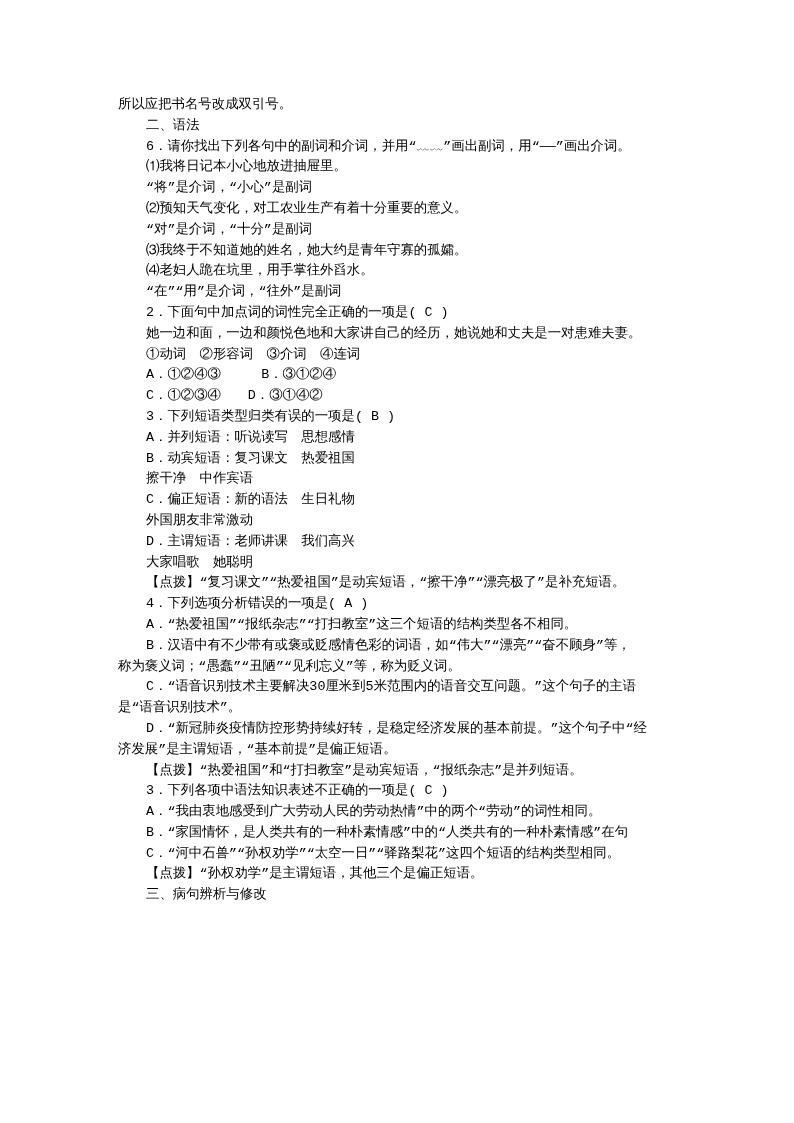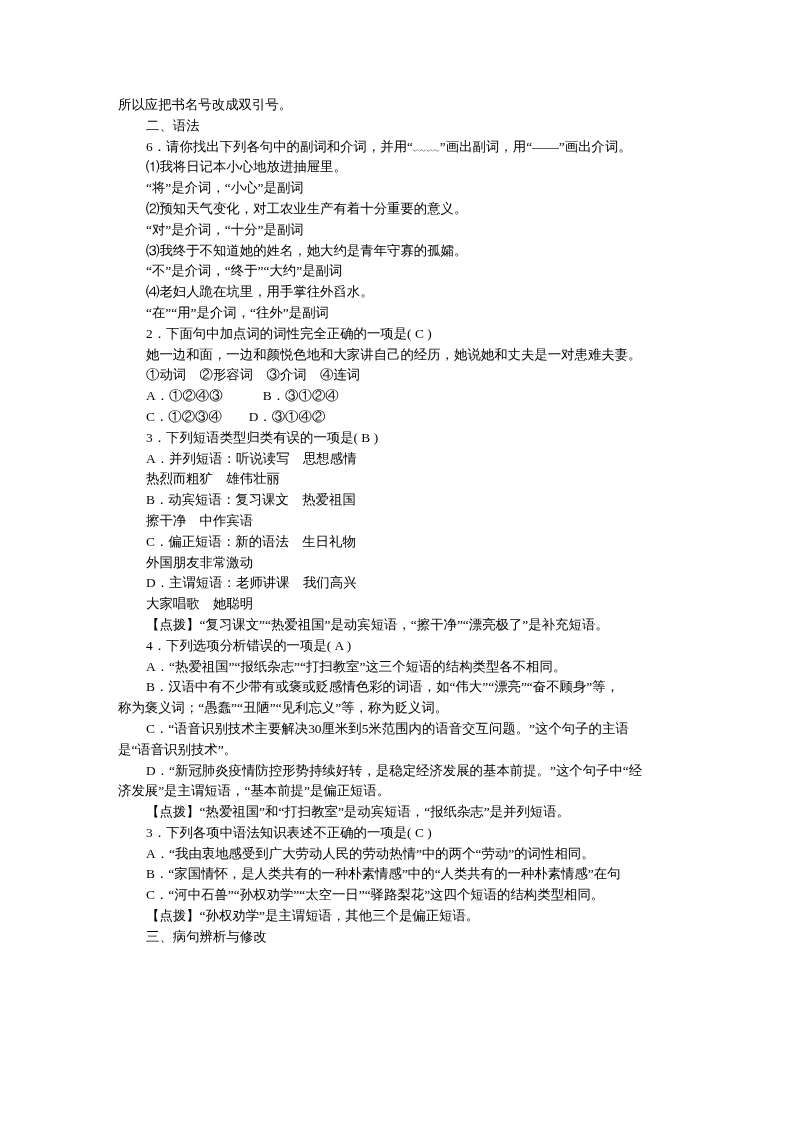--- a/index.html
+++ b/index.html
@@ -1,47 +1,45 @@
 <!DOCTYPE html>
 <html><head>
 <meta charset="utf-8">
 <style>
   html, body { margin: 0; padding: 0; background: #ffffff; }
   body { width: 794px; height: 1123px; position: relative; overflow: hidden; }
   .page {
     position: absolute; left: 118px; top: 95px; width: 560px;
-    font-family: Liberation Serif, serif; font-size: 13.4px; color: #000;
+    font-family: Liberation Mono, monospace; font-size: 13.4px; color: #000;
     line-height: 20.8px;
   }
   .line { white-space: nowrap; height: 20.8px; }
   .ind { padding-left: 28px; }
 </style>
 </head>
 <body>
 
 <div class="page" id="page">
     <div class="line">所以应把书名号改成双引号。</div>
     <div class="line ind">二、语法</div>
     <div class="line ind">6．请你找出下列各句中的副词和介词，并用“﹏﹏”画出副词，用“——”画出介词。</div>
     <div class="line ind">⑴我将日记本小心地放进抽屉里。</div>
     <div class="line ind">“将”是介词，“小心”是副词</div>
     <div class="line ind">⑵预知天气变化，对工农业生产有着十分重要的意义。</div>
     <div class="line ind">“对”是介词，“十分”是副词</div>
     <div class="line ind">⑶我终于不知道她的姓名，她大约是青年守寡的孤孀。</div>
-    <div class="line ind">“不”是介词，“终于”“大约”是副词</div>
     <div class="line ind">⑷老妇人跪在坑里，用手掌往外舀水。</div>
     <div class="line ind">“在”“用”是介词，“往外”是副词</div>
     <div class="line ind">2．下面句中加点词的词性完全正确的一项是( C )</div>
     <div class="line ind">她一边和面，一边和颜悦色地和大家讲自己的经历，她说她和丈夫是一对患难夫妻。</div>
     <div class="line ind">①动词　②形容词　③介词　④连词</div>
     <div class="line ind">A．①②④③　　　B．③①②④</div>
     <div class="line ind">C．①②③④　　D．③①④②</div>
     <div class="line ind">3．下列短语类型归类有误的一项是( B )</div>
     <div class="line ind">A．并列短语：听说读写　思想感情</div>
-    <div class="line ind">热烈而粗犷　雄伟壮丽</div>
     <div class="line ind">B．动宾短语：复习课文　热爱祖国</div>
     <div class="line ind">擦干净　中作宾语</div>
     <div class="line ind">C．偏正短语：新的语法　生日礼物</div>
     <div class="line ind">外国朋友非常激动</div>
     <div class="line ind">D．主谓短语：老师讲课　我们高兴</div>
     <div class="line ind">大家唱歌　她聪明</div>
     <div class="line ind">【点拨】“复习课文”“热爱祖国”是动宾短语，“擦干净”“漂亮极了”是补充短语。</div>
     <div class="line ind">4．下列选项分析错误的一项是( A )</div>
     <div class="line ind">A．“热爱祖国”“报纸杂志”“打扫教室”这三个短语的结构类型各不相同。</div>
     <div class="line ind">B．汉语中有不少带有或褒或贬感情色彩的词语，如“伟大”“漂亮”“奋不顾身”等，</div>

